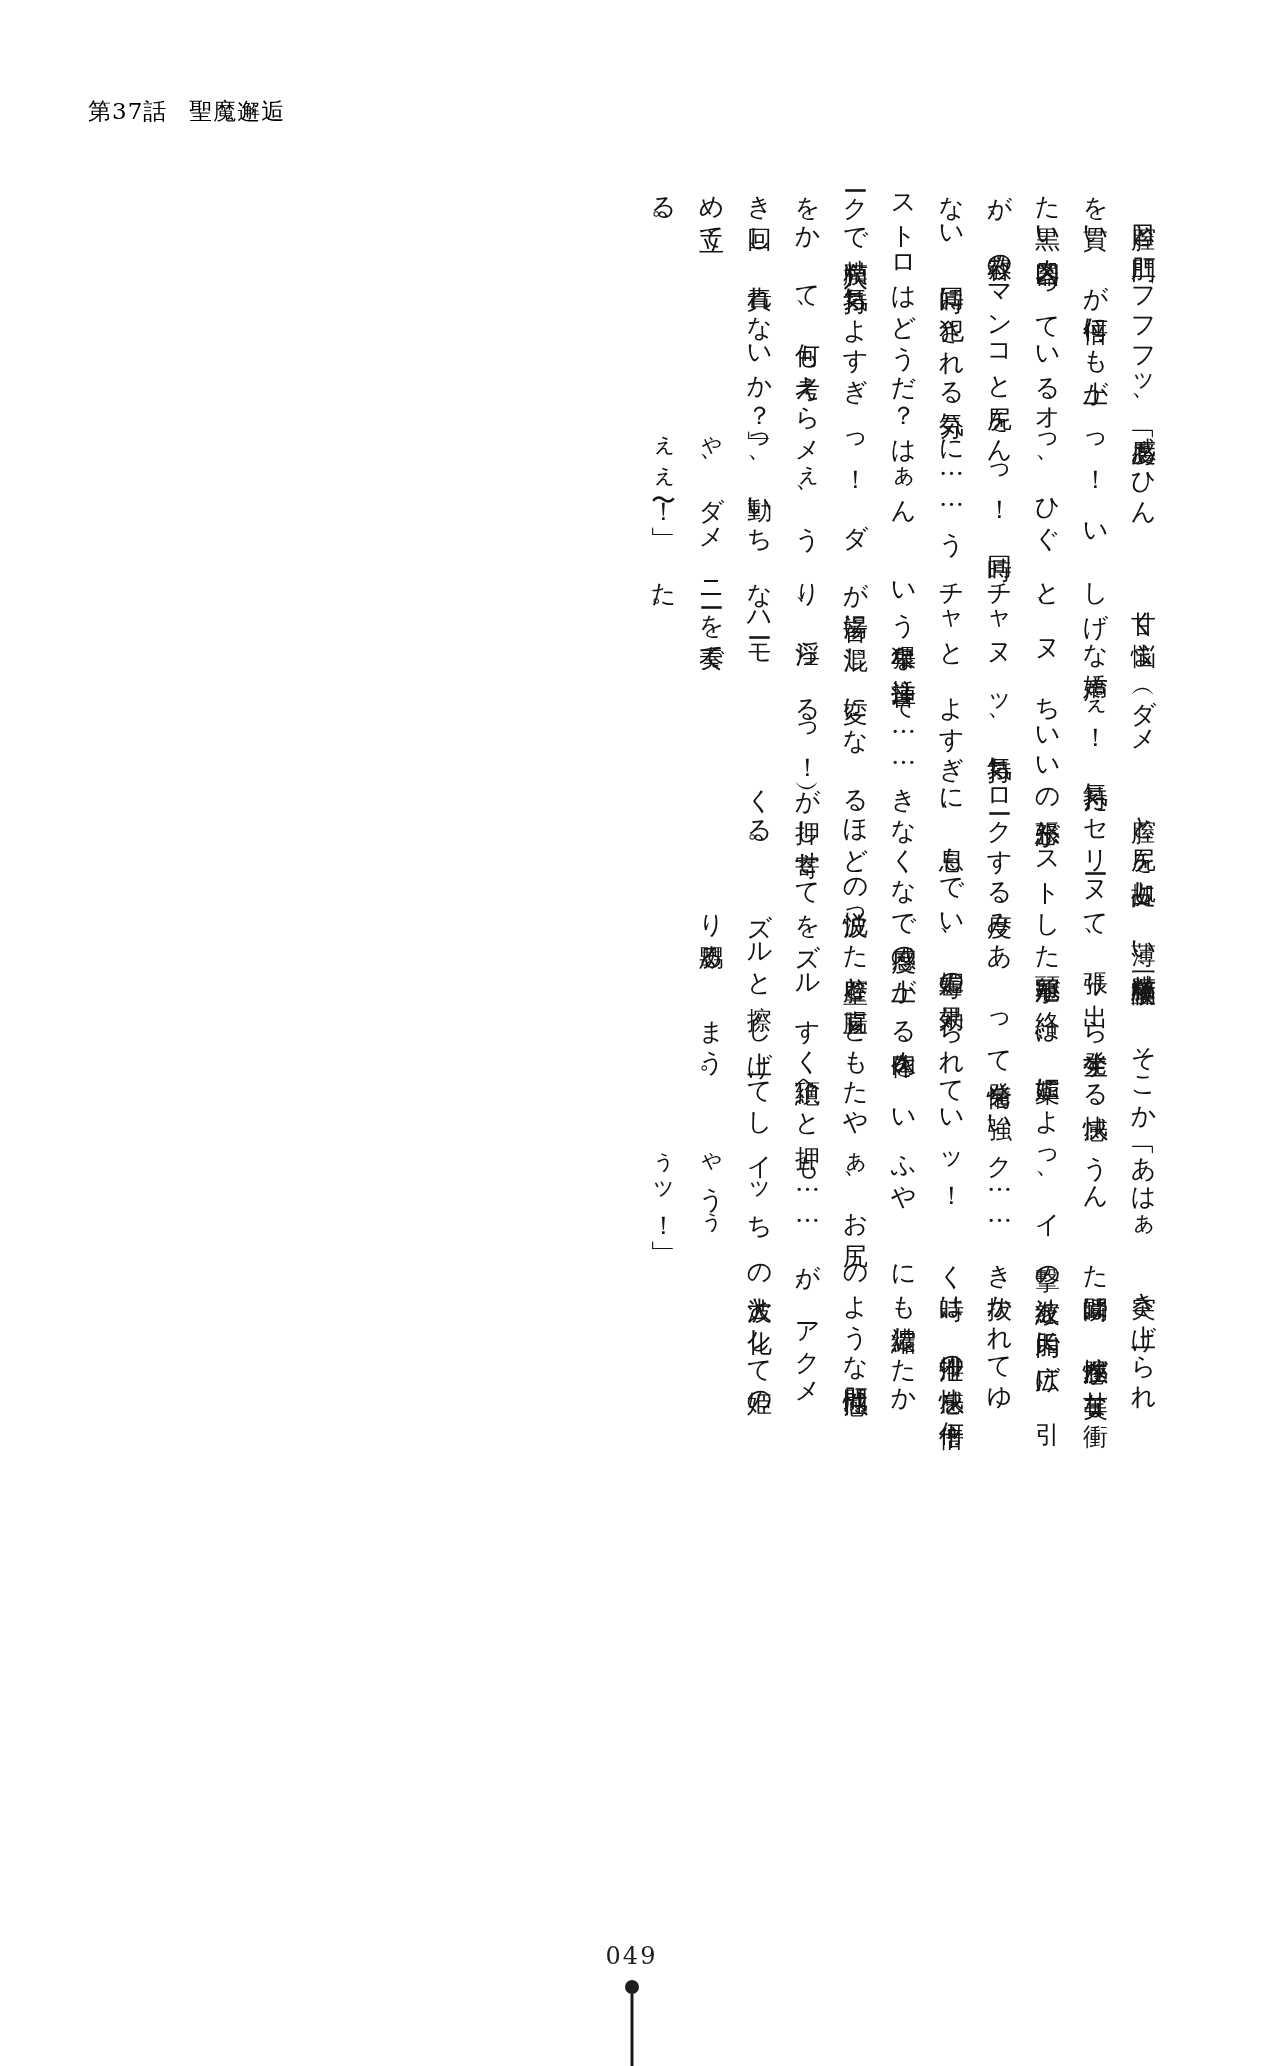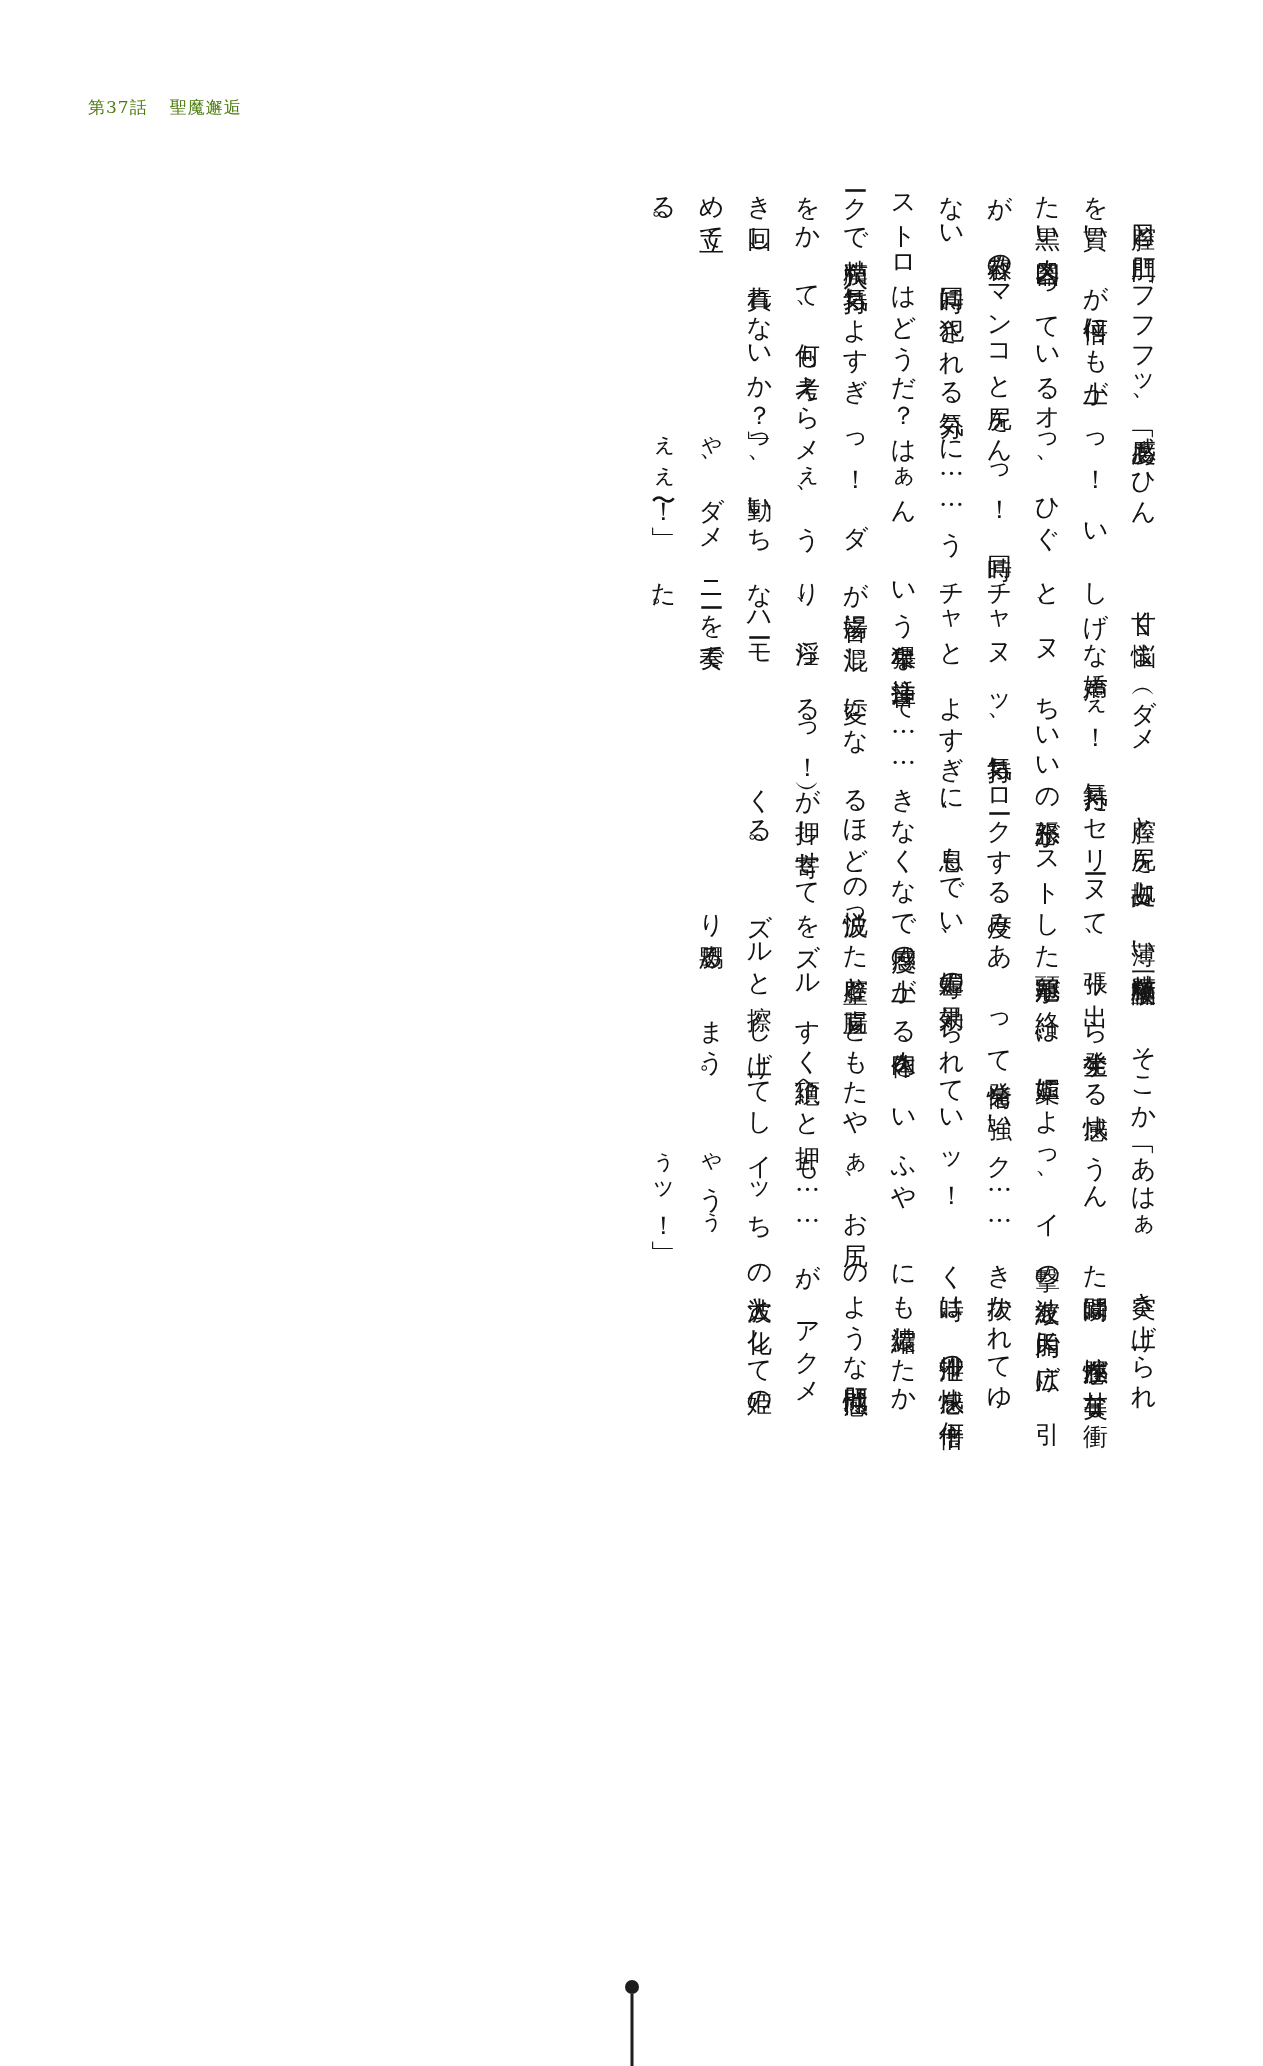--- a/index.html
+++ b/index.html
@@ -17,23 +17,23 @@
     height: 2066px;
     background: #ffffff;
     overflow: hidden;
   }
 
   
   .running-header {
     position: absolute;
     top: 96px;
     left: 88px;
-    font-size: 17px;
+    font-size: 23px;
     letter-spacing: 1px;
-    color: #4d7c0f;
+    color: #000000;
     white-space: nowrap;
     font-family: "DejaVu Serif", "Liberation Serif", serif;
   }
   .running-header .chap-num {
     margin-right: 22px;
   }
 
   
   .body-text {
     position: absolute;
@@ -107,16 +107,17 @@
     <p>「あひんっ！　いっ、ひぐんっ！　同時に……うはぁんっ！　ダメぇ、うっ、動いちゃ、ダメぇぇ〜！」</p>
     <p>　甘く悩ましげな嬌声と、ヌチャヌチャという卑猥な注挿音が湯音に混じり、淫らなハーモニーを奏でた。</p>
     <p>（ダメぇ！　気持ちいいッ、気持ちよすぎて……変になるっ！）</p>
     <p>　膣と尻を占拠したセリーヌの怒張がストロークする度に、息もできなくなるほどの悦波が押し寄せてくる。</p>
     <p>　薄い粘膜壁一枚隔てて、張り出した亀頭冠が絡みあい、媚毒の効果で感度の上がった膣壁と直腸をズルズルと擦り嬲る。</p>
     <p>　そこから発生する快感は、媚薬によって発情を強いられている肉体を、いともたやすく絶頂へと押し上げてしまう。</p>
     <p>「あはぁうんっ、イク……ッ！　ふやぁ、お尻も……イッちゃうぅぅッ！」</p>
     <p>　突き上げられた瞬間は、膣性感が甘美な衝撃の波紋を胎内に広げ、引き抜かれてゆく時は、排泄の快感を何十倍にも濃縮したかのような肛門性感が、アクメの大波と化して姫の</p>
   </div>
 
+  <div class="page-number">049</div>
   <div class="folio-dot"></div>
   <div class="folio-rule"></div>
 
 </div>
 
 </body></html>

